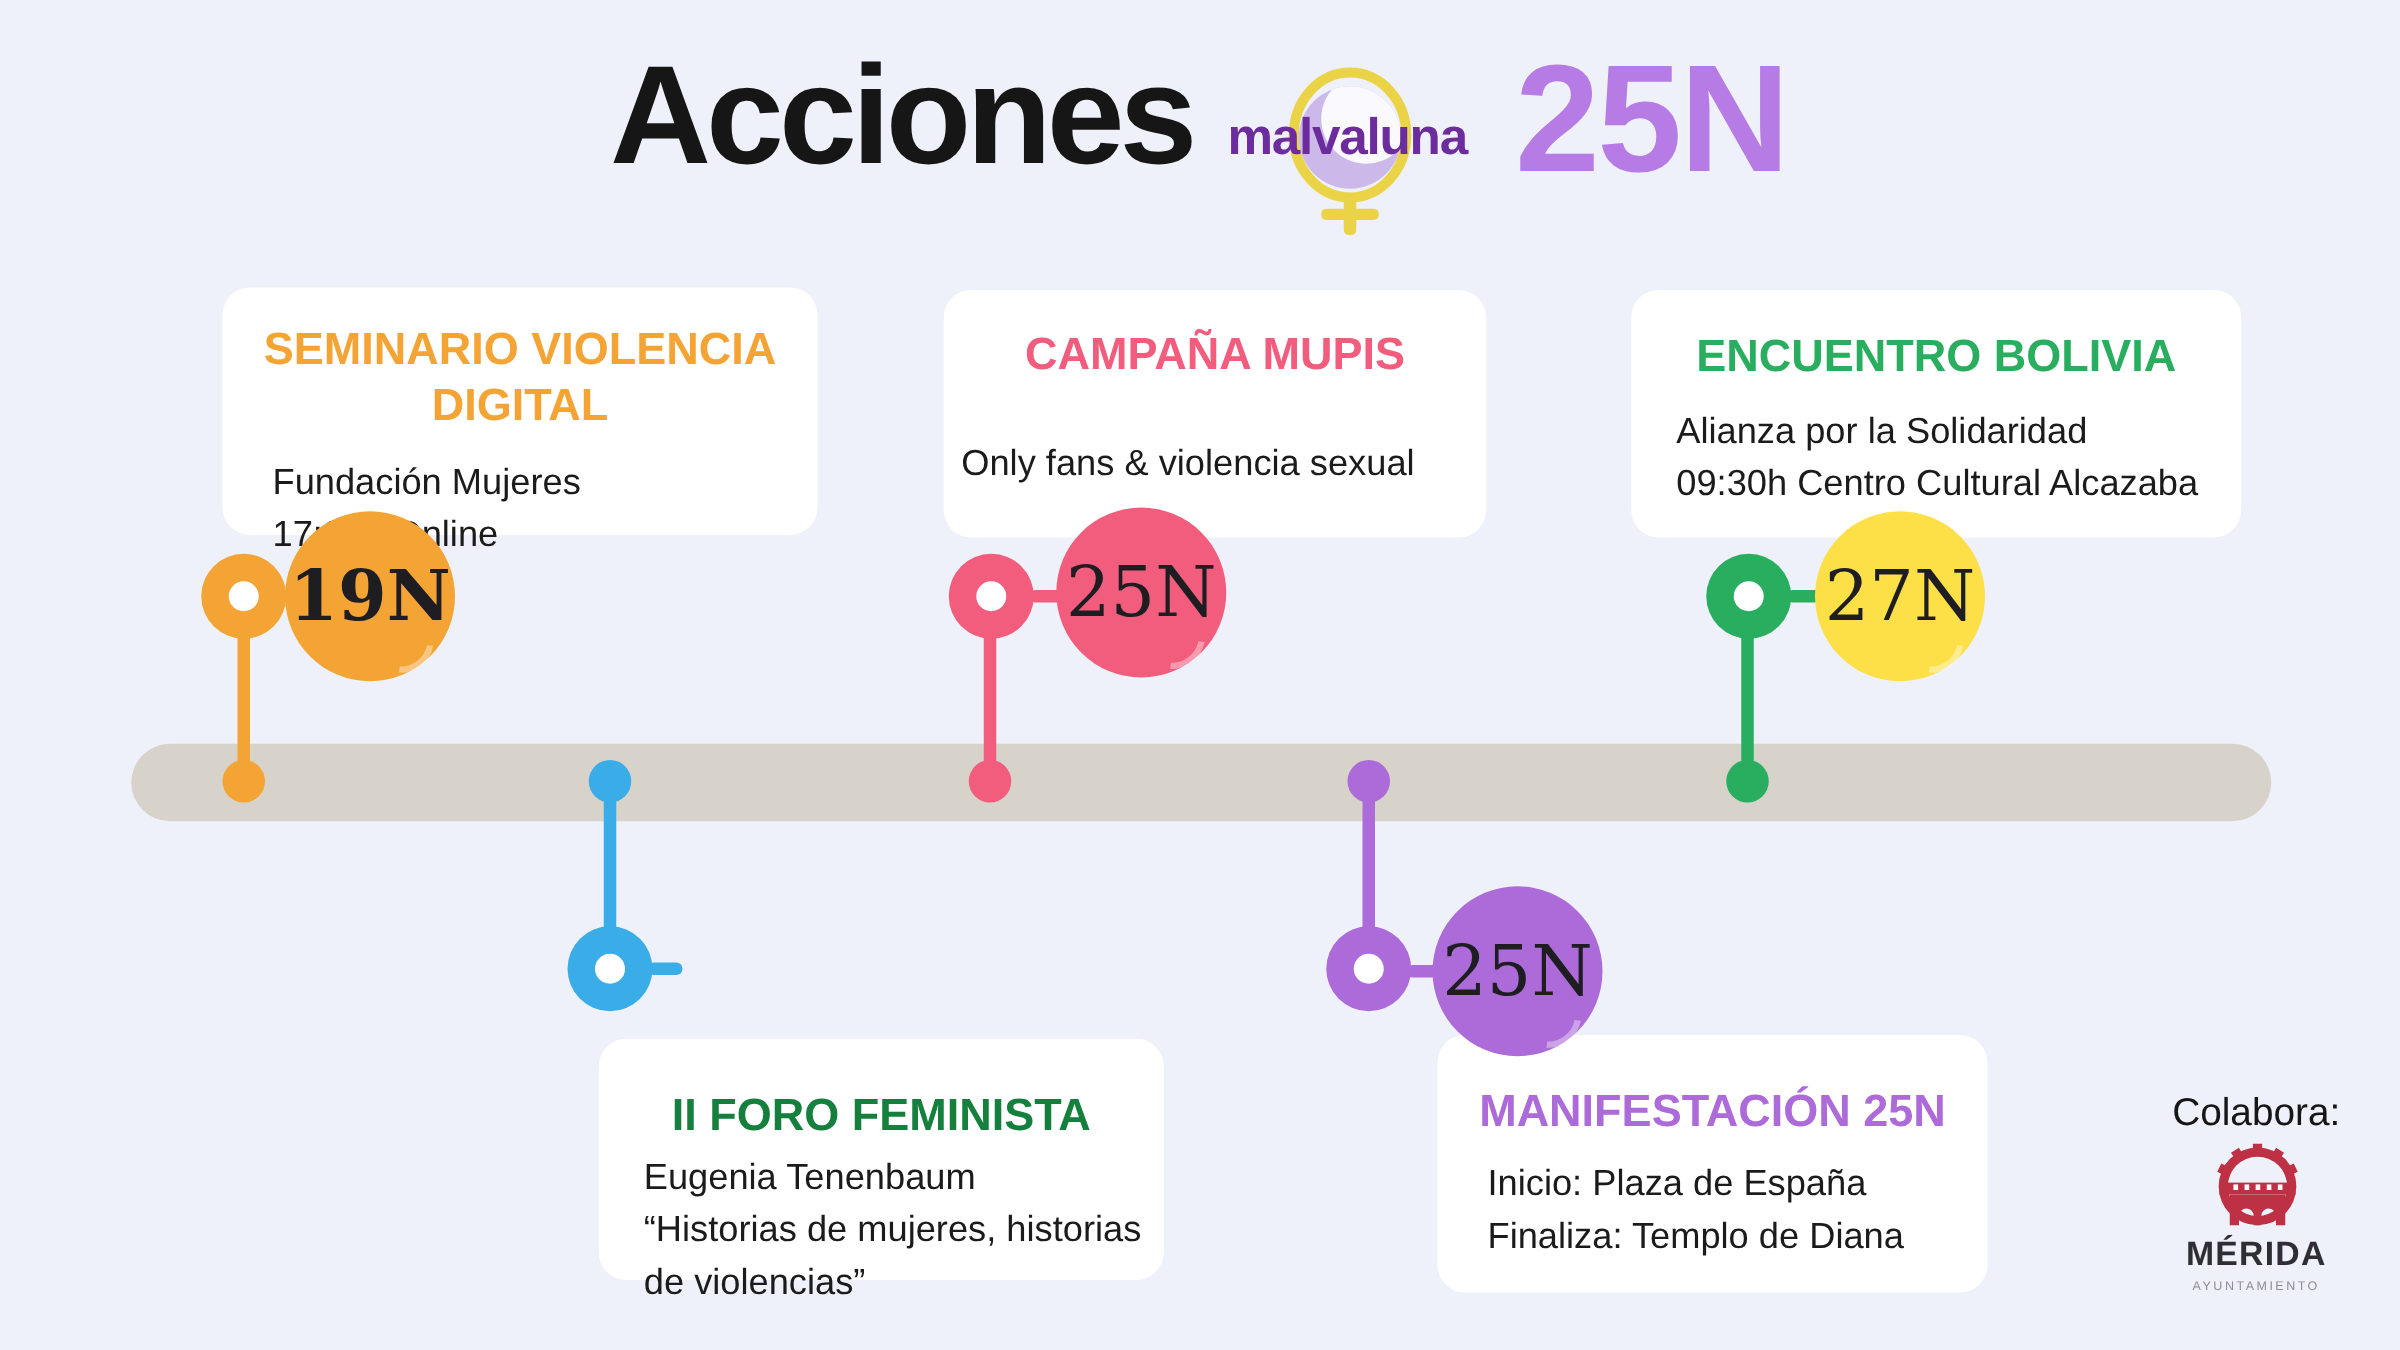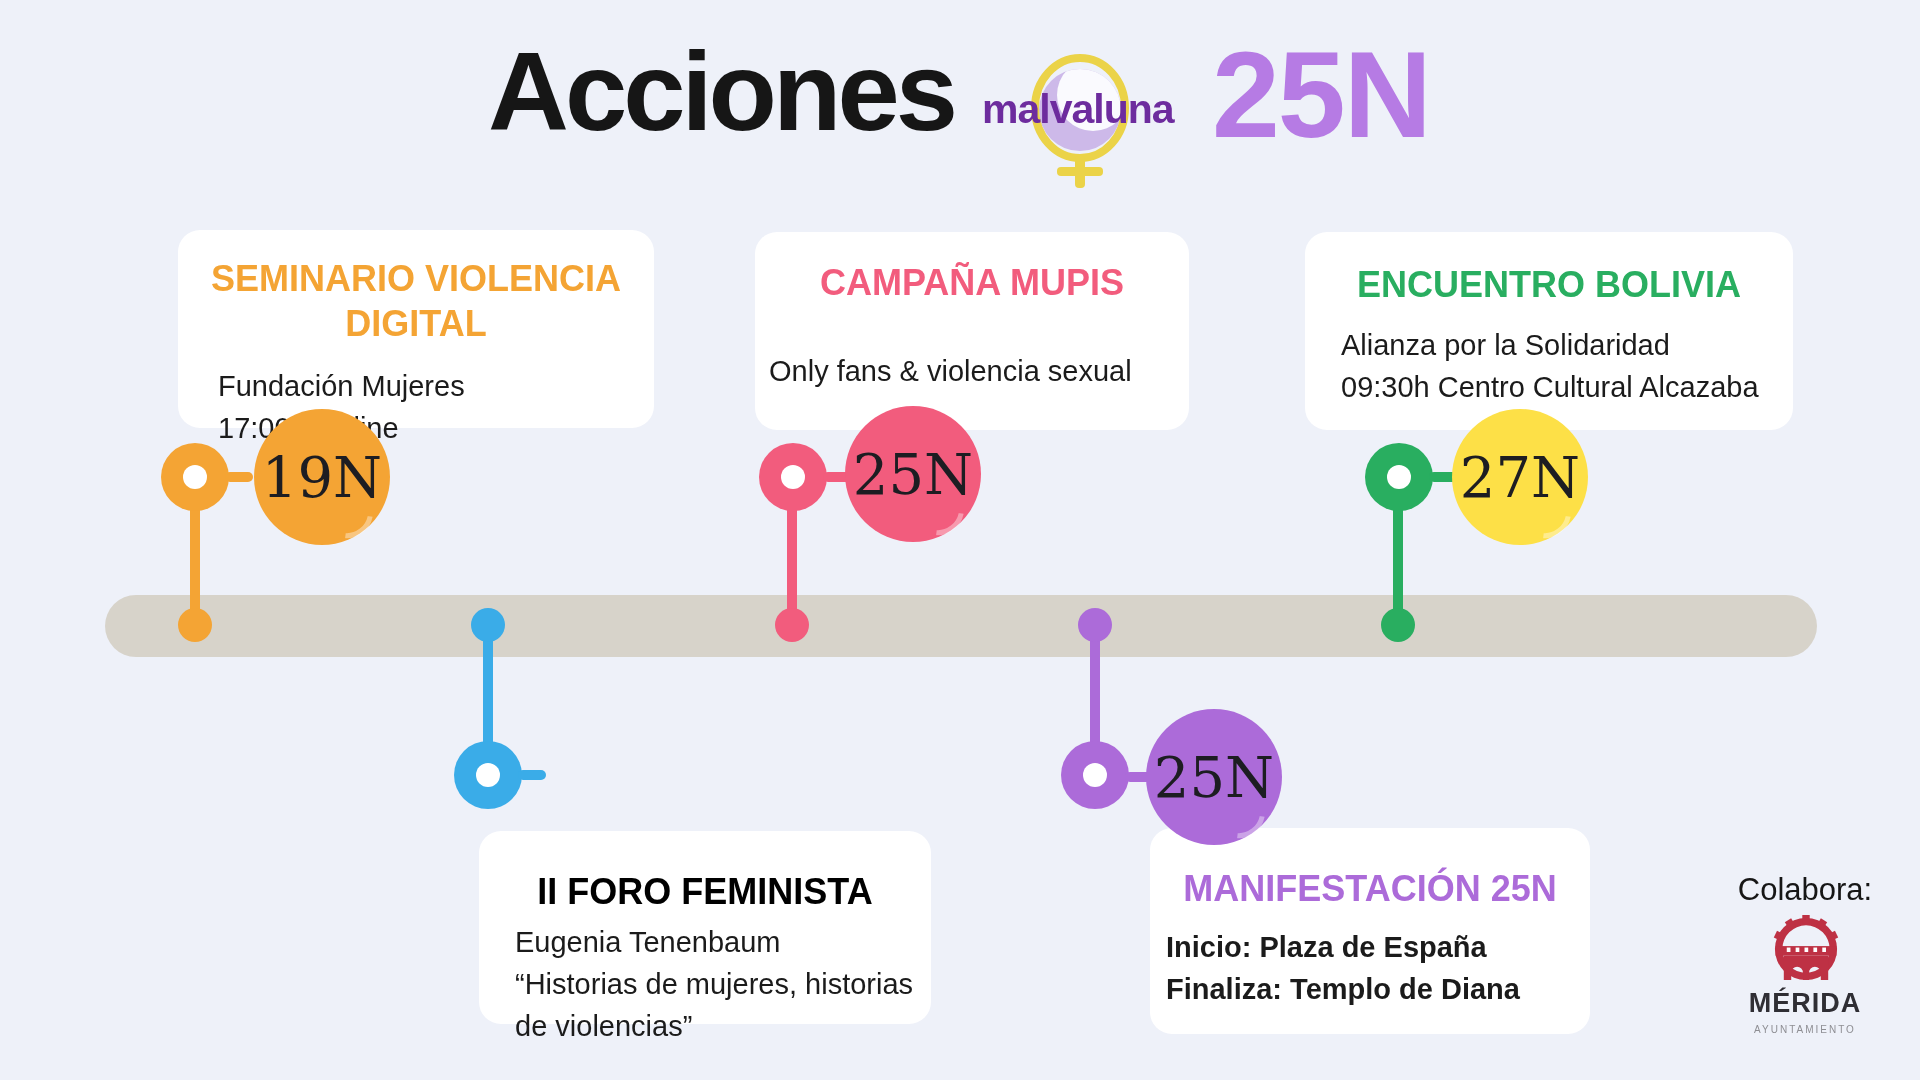--- a/index.html
+++ b/index.html
@@ -25,21 +25,21 @@
   .card0 .card-title{margin-top:26px;}
   .card0 .card-body{margin-top:20px;padding-left:40px;}
   .card1{left:479px;top:831px;width:452px;height:193px;}
   .card1 .card-title{margin-top:38px;}
   .card1 .card-body{margin-top:8px;padding-left:36px;}
   .card2{left:755px;top:232px;width:434px;height:198px;}
   .card2 .card-title{margin-top:28px;}
   .card2 .card-body{margin-top:46px;padding-left:14px;}
   .card3{left:1150px;top:828px;width:440px;height:206px;}
   .card3 .card-title{margin-top:38px;}
-  .card3 .card-body{margin-top:16px;padding-left:16px;font-weight:bold;}
+  .card3 .card-body{margin-top:16px;padding-left:40px;}
   .card4{left:1305px;top:232px;width:488px;height:198px;}
   .card4 .card-title{margin-top:30px;}
   .card4 .card-body{margin-top:18px;padding-left:36px;}
 
   
   .mk{position:absolute;inset:0;pointer-events:none;z-index:2;}
   .dot{position:absolute;top:608px;width:34px;height:34px;border-radius:50%;}
   .vline{position:absolute;width:10px;border-radius:5px;}
   .donut{position:absolute;width:68px;height:68px;border-radius:50%;}
   .donut::after{content:'';position:absolute;left:50%;top:50%;width:24px;height:24px;
@@ -47,21 +47,21 @@
   .conn{position:absolute;width:28px;height:10px;border-radius:5px;}
   .bigc{position:absolute;width:136px;height:136px;border-radius:50%;display:flex;
     align-items:center;justify-content:center;font-family:"DejaVu Serif",serif;
     font-size:56px;color:#1d1d22;}
   .bigc::after{content:'';position:absolute;right:16px;bottom:8px;width:38px;height:32px;
     border:5px solid transparent;border-bottom-color:rgba(255,255,255,0.38);
     border-radius:50%;transform:rotate(-38deg);}
   
   .mk0 .dot{left:178px;}   .mk0 .vline{left:190px;top:477px;height:148px;}
   .mk0 .donut{left:161px;top:443px;} .mk0 .conn{left:225px;top:472px;}
-  .mk0 .bigc{left:254px;top:409px;}
+  .mk0 .bigc{left:228px;top:409px;font-weight:bold;}
   
   .mk1 .dot{left:471px;}   .mk1 .vline{left:483px;top:625px;height:150px;}
   .mk1 .donut{left:454px;top:741px;} .mk1 .conn{left:518px;top:770px;}
   .mk1 .bigc{left:540px;top:707px;}
   
   .mk2 .dot{left:775px;}   .mk2 .vline{left:787px;top:477px;height:148px;}
   .mk2 .donut{left:759px;top:443px;} .mk2 .conn{left:823px;top:472px;}
   .mk2 .bigc{left:845px;top:406px;}
   
   .mk3 .dot{left:1078px;}  .mk3 .vline{left:1090px;top:625px;height:150px;}
@@ -112,21 +112,21 @@
 
   <div class="card card0">
     <div class="card-title" style="color: rgb(244, 164, 52);">SEMINARIO VIOLENCIA DIGITAL</div>
     <div class="card-body">
       <div>Fundación Mujeres</div>
       <div>17:00h Online</div>
     </div>
   </div>
 
   <div class="card card1">
-    <div class="card-title" style="color: #000000;">II FORO FEMINISTA</div>
+    <div class="card-title" style="color: #15803d;">II FORO FEMINISTA</div>
     <div class="card-body">
       <div>Eugenia Tenenbaum</div>
       <div>“Historias de mujeres, historias</div>
       <div>de violencias”</div>
     </div>
   </div>
 
   <div class="card card2">
     <div class="card-title" style="color: rgb(242, 92, 125);">CAMPAÑA MUPIS</div>
     <div class="card-body">

